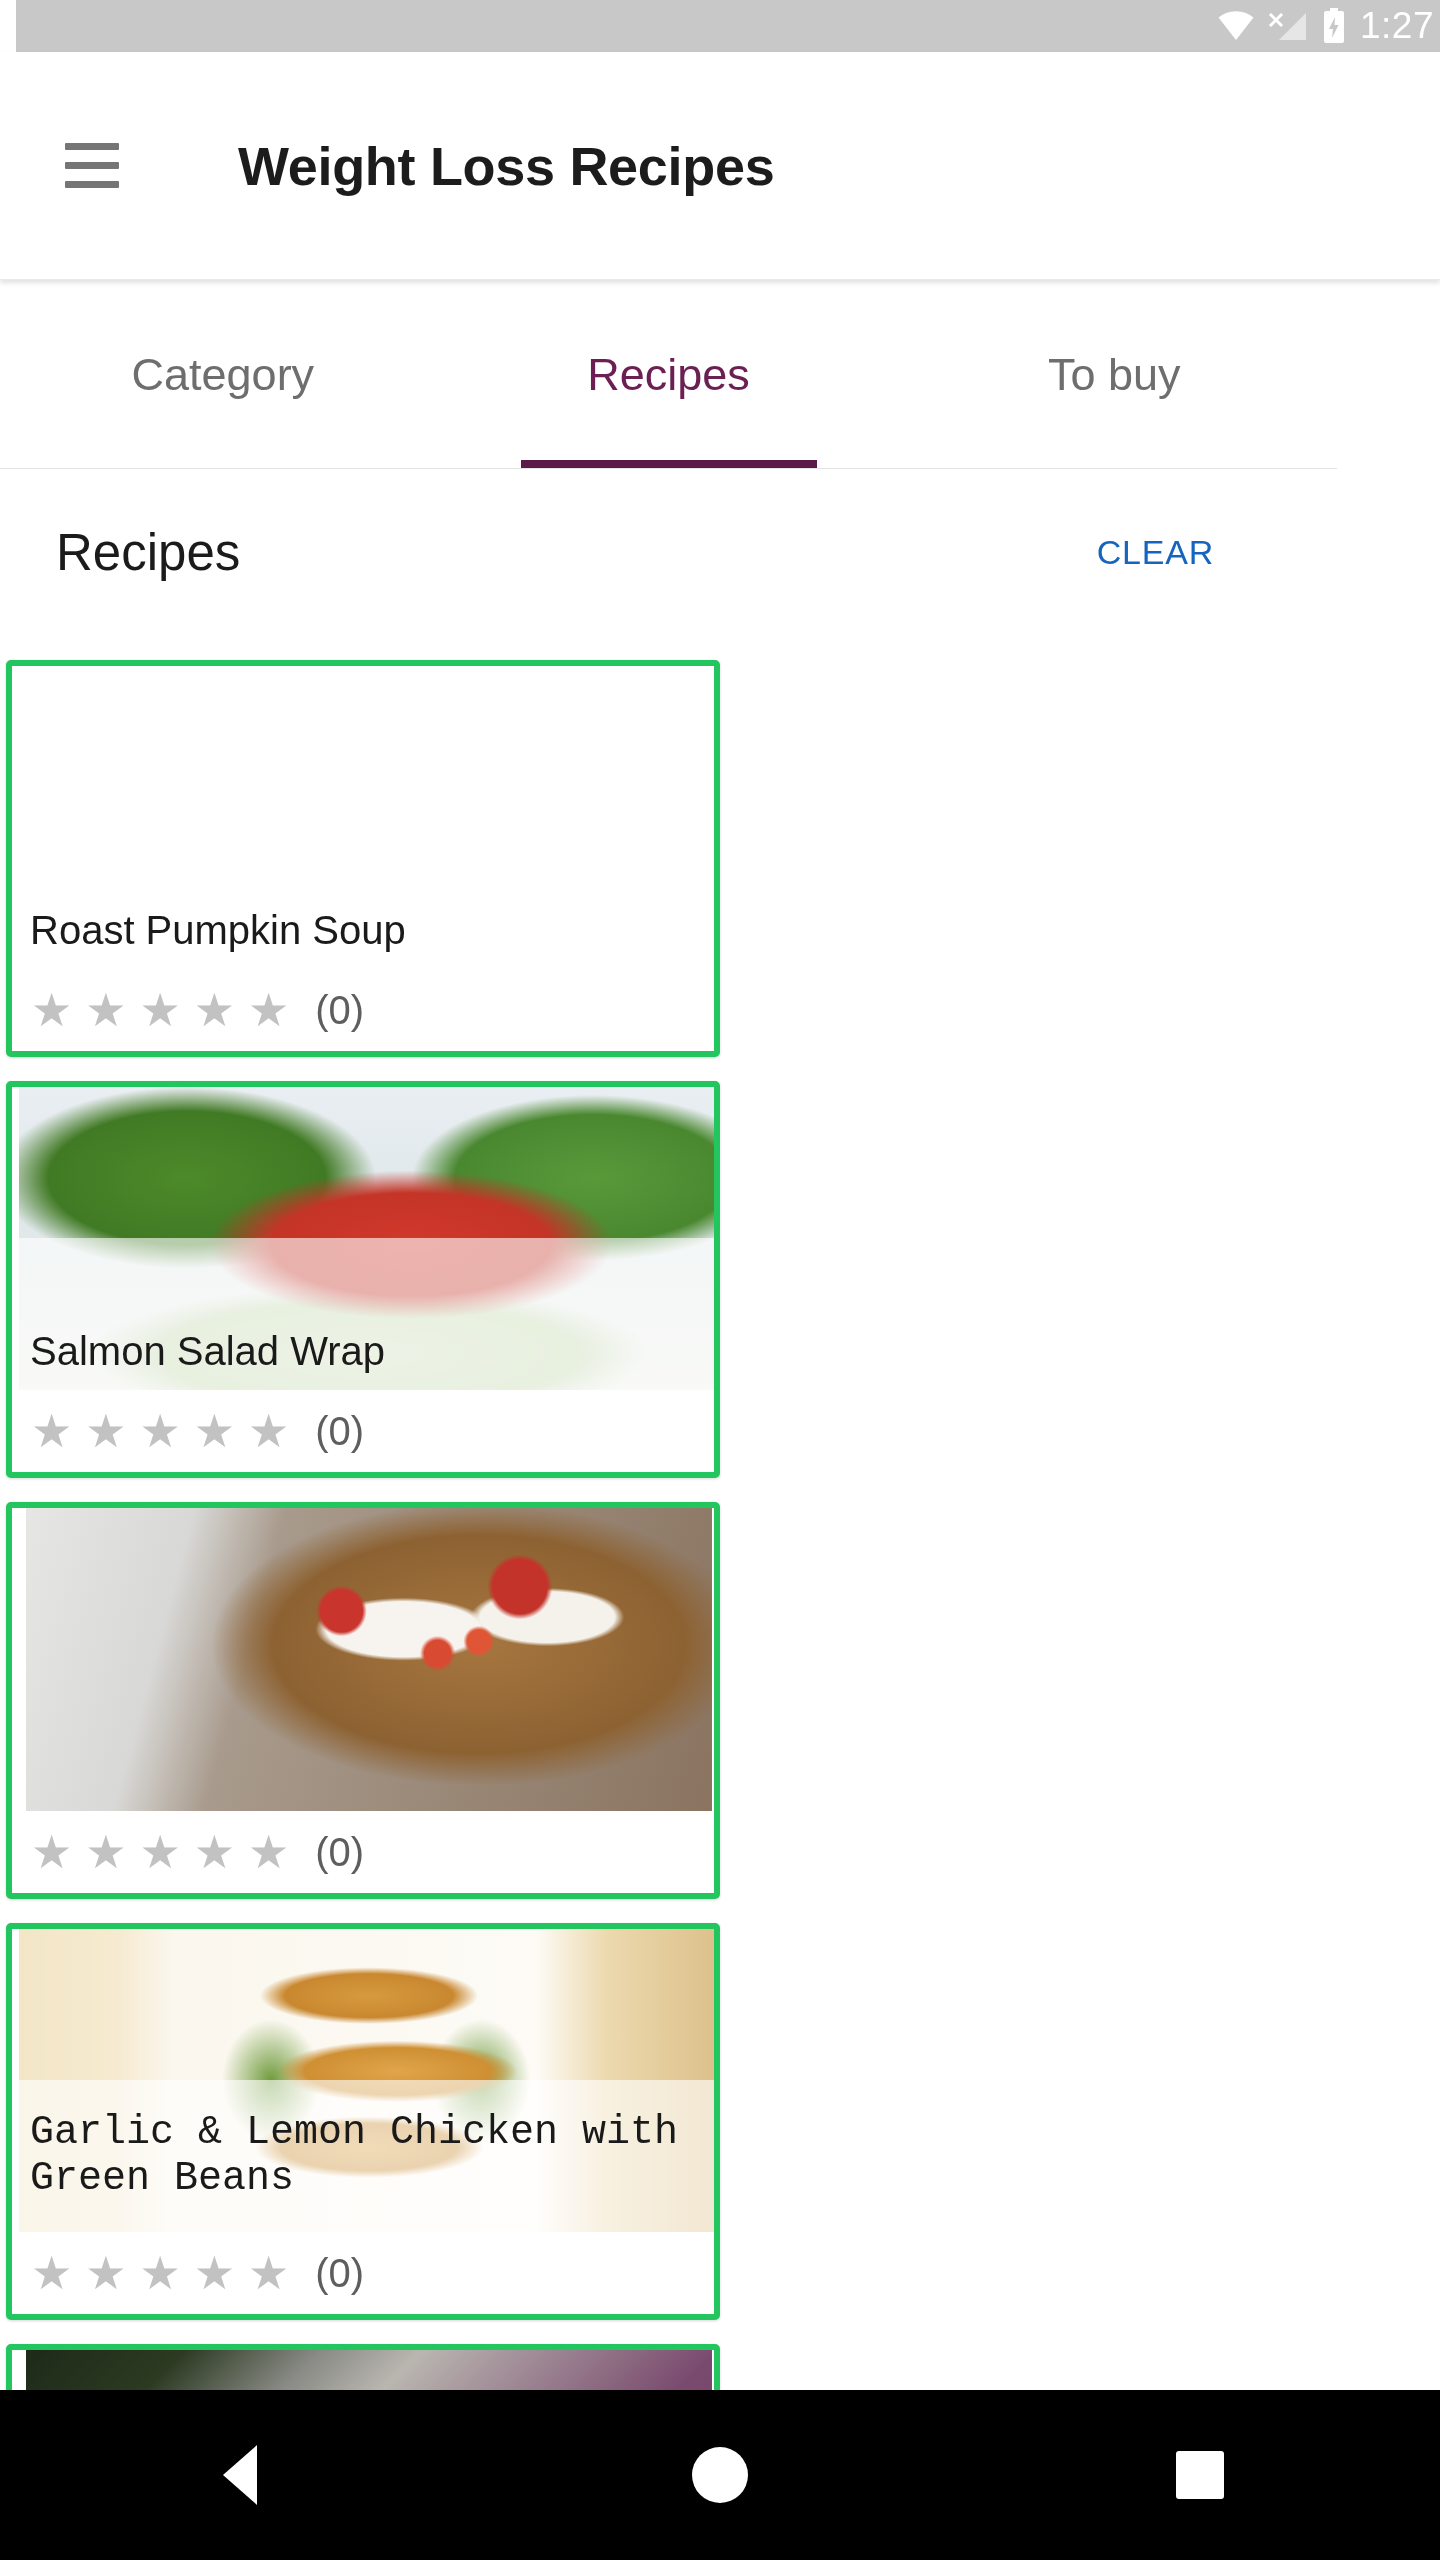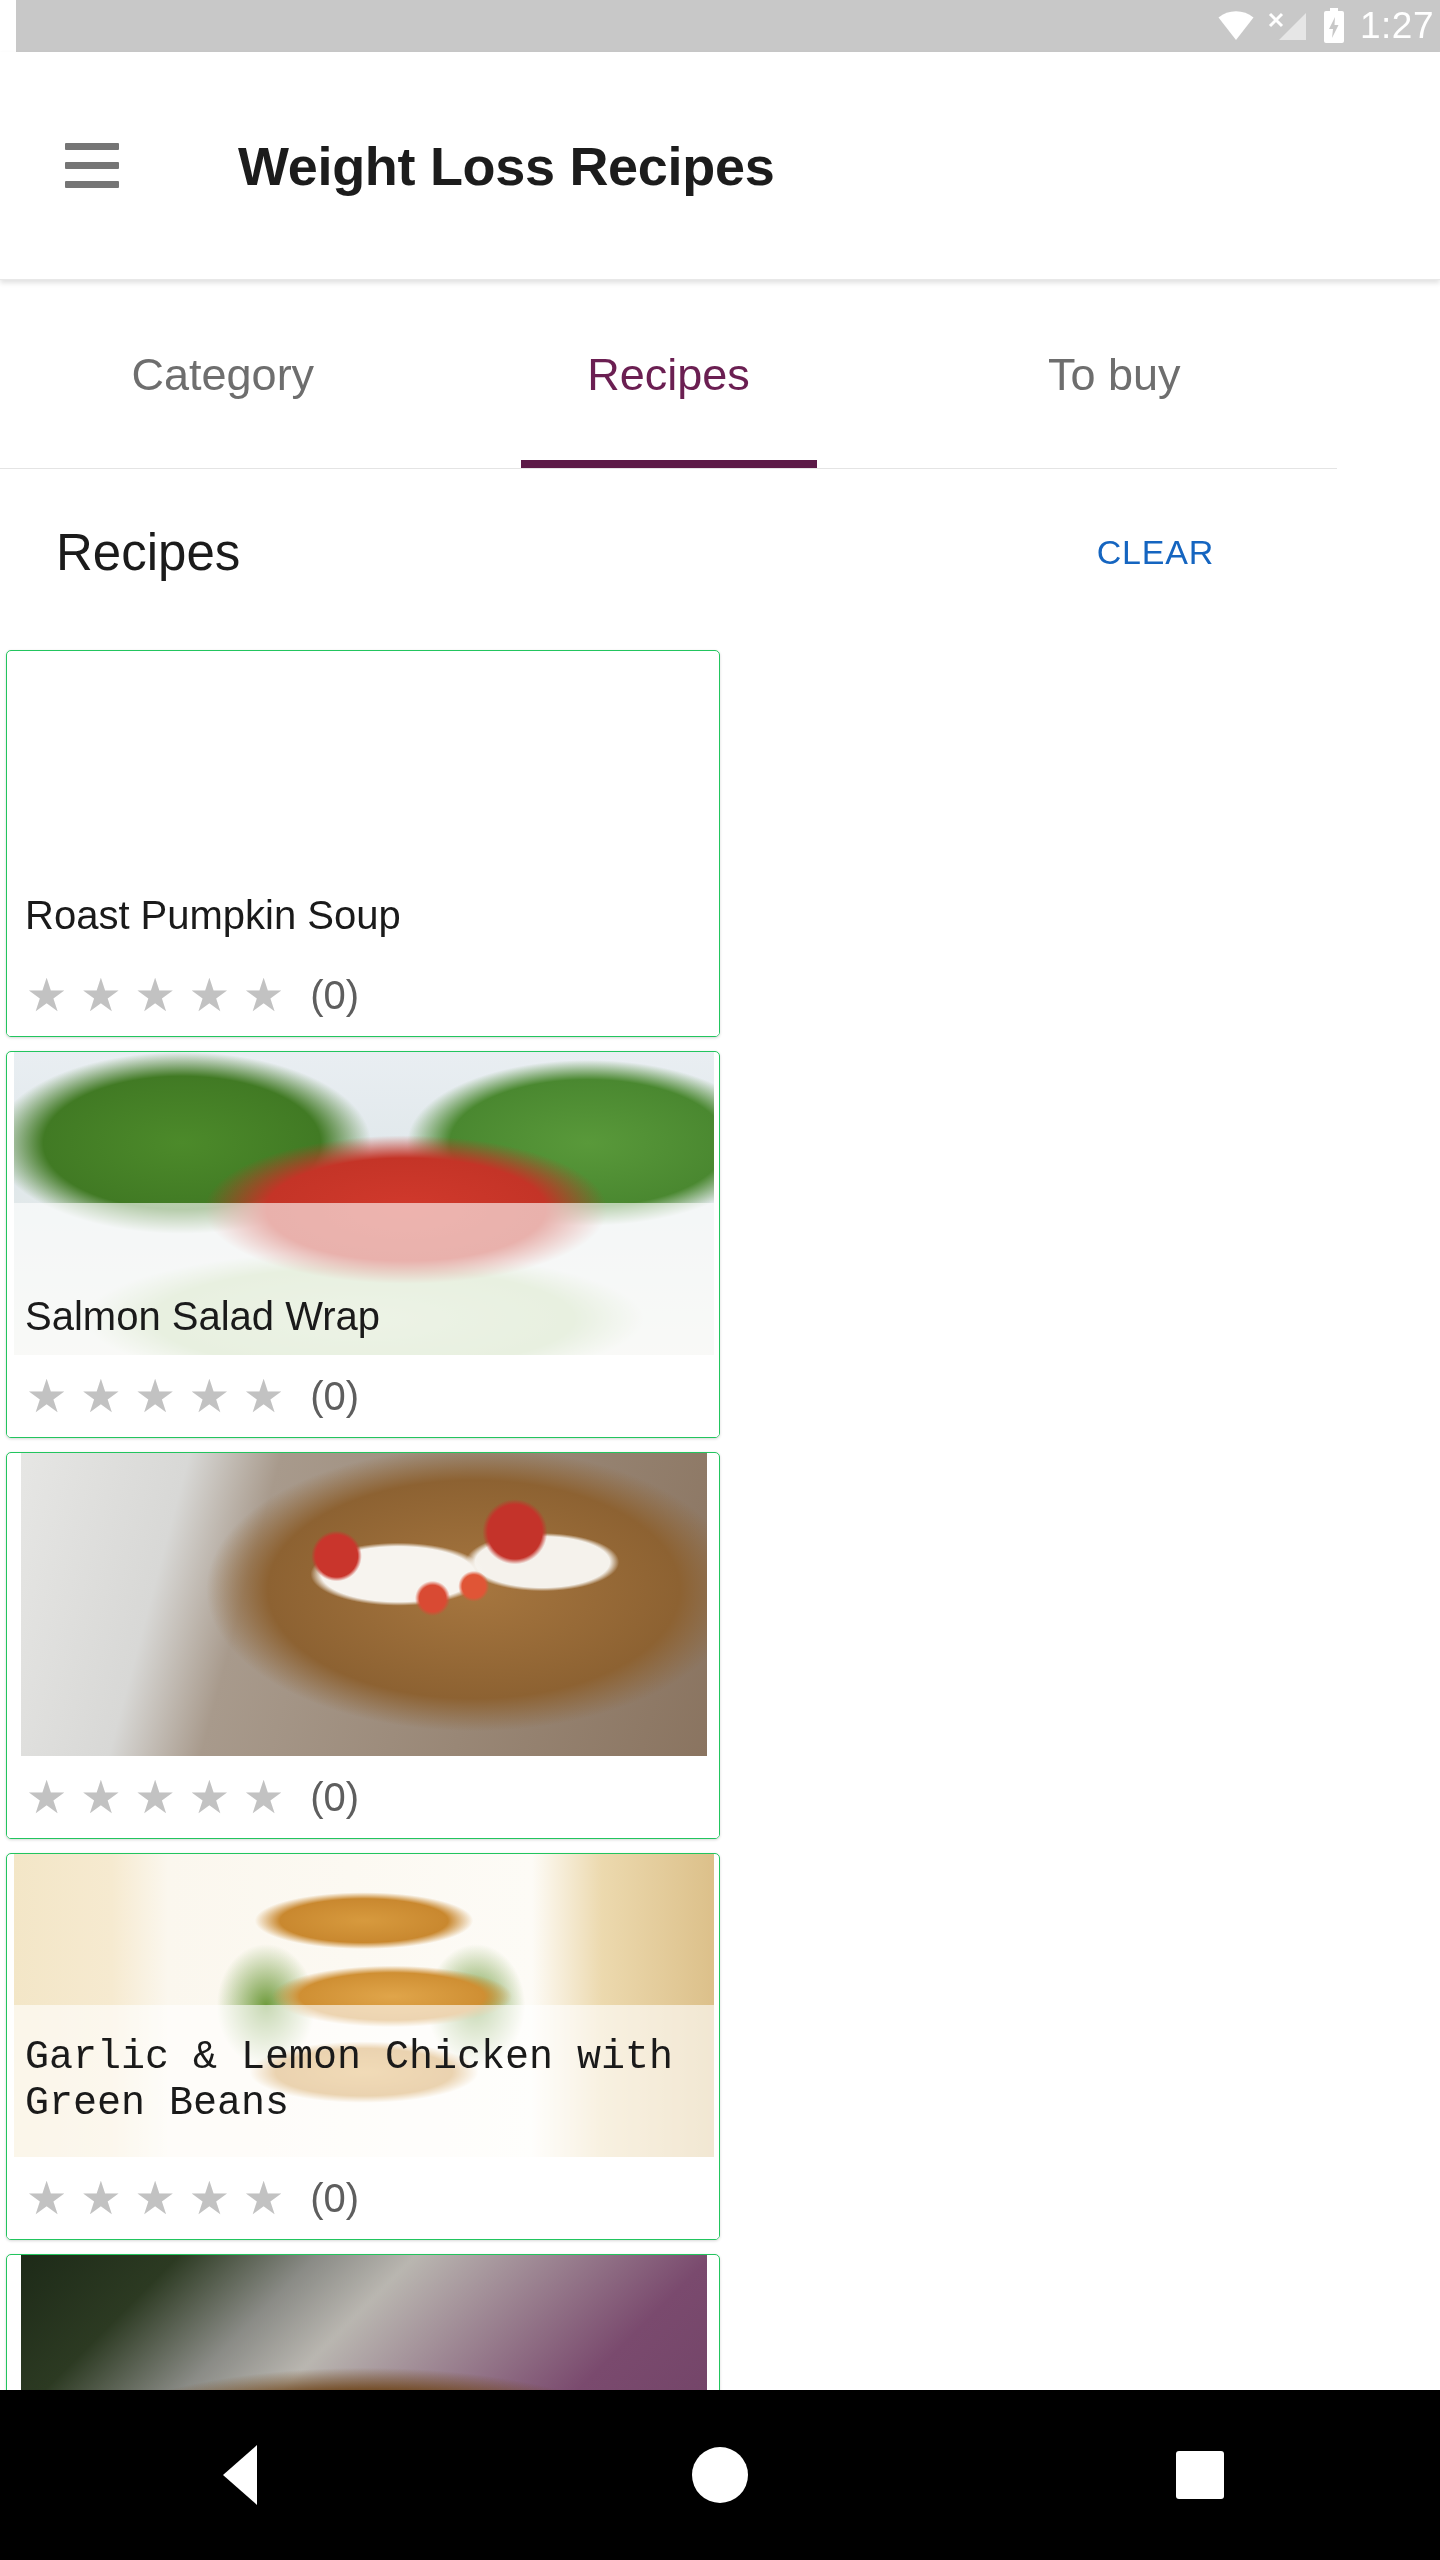--- a/index.html
+++ b/index.html
@@ -143,23 +143,23 @@
     height: 1754px;
     background: #ffffff;
     overflow: hidden;
     display: flex;
     flex-wrap: wrap;
     align-content: flex-start;
     padding: 0 6px;
   }
   .card {
     width: 714px;
-    margin: 14px 0 0 0;
-    background: #ffffff;
-    border: 1px solid #22c55e;
+    margin: 24px 0 0 0;
+    background: #ffffff;
+    border: 6px solid #22c55e;
     border-radius: 5px;
     box-shadow: 0 1px 3px rgba(0,0,0,0.16);
     overflow: hidden;
   }
   .card:nth-child(odd) { margin-right: 8px; }
 
   .card-media {
     position: relative;
     width: 100%;
     height: 303px;

